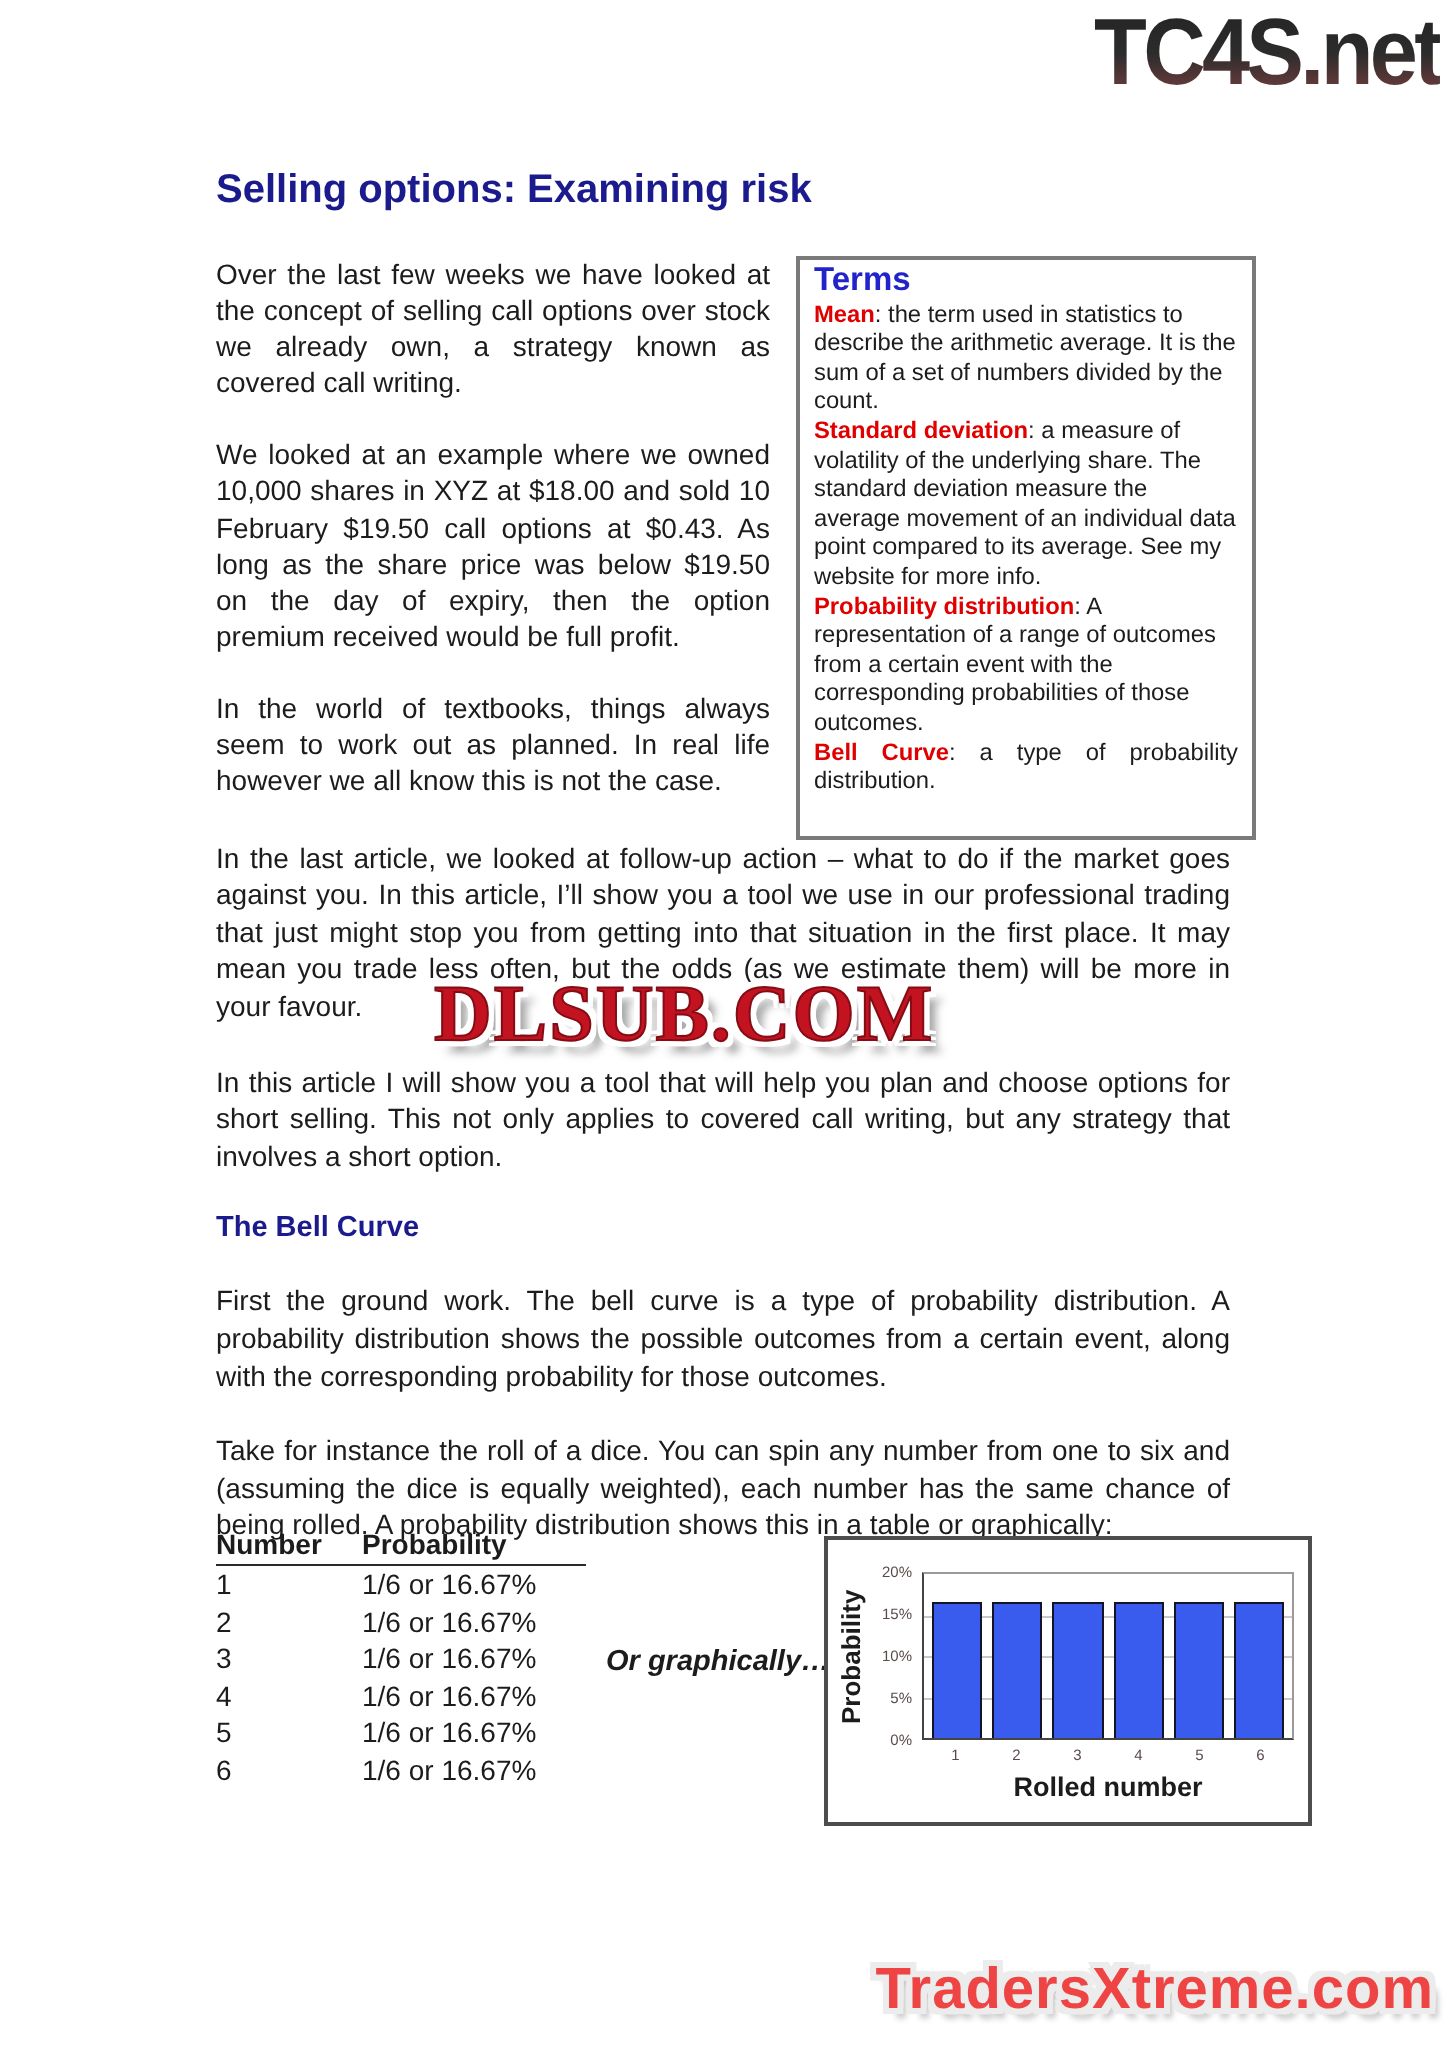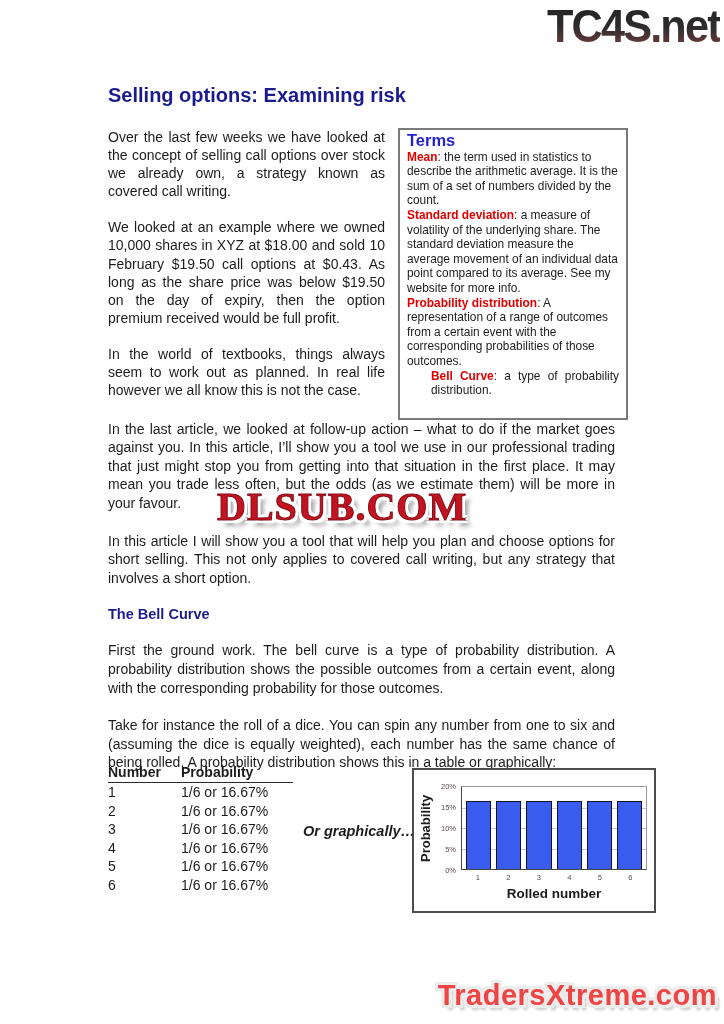--- a/index.html
+++ b/index.html
@@ -60,21 +60,21 @@
     line-height: 14.6px;
     text-align: left;
   }
   .terms-heading {
     color: #2323cc;
     font-weight: bold;
     font-size: 16.5px;
     margin: 0 0 2px 0;
   }
   .term-name { color: #e00000; font-weight: bold; }
-  .term-entry.justify { text-align: justify; margin-left: 24px; }
+  .term-entry.justify { text-align: justify; }
 
   .full {
     width: 507px;
     font-size: 14px;
     line-height: 18.6px;
     text-align: justify;
     margin: 0 0 19px 0;
   }
   .section-heading {
     font-size: 14.5px;

